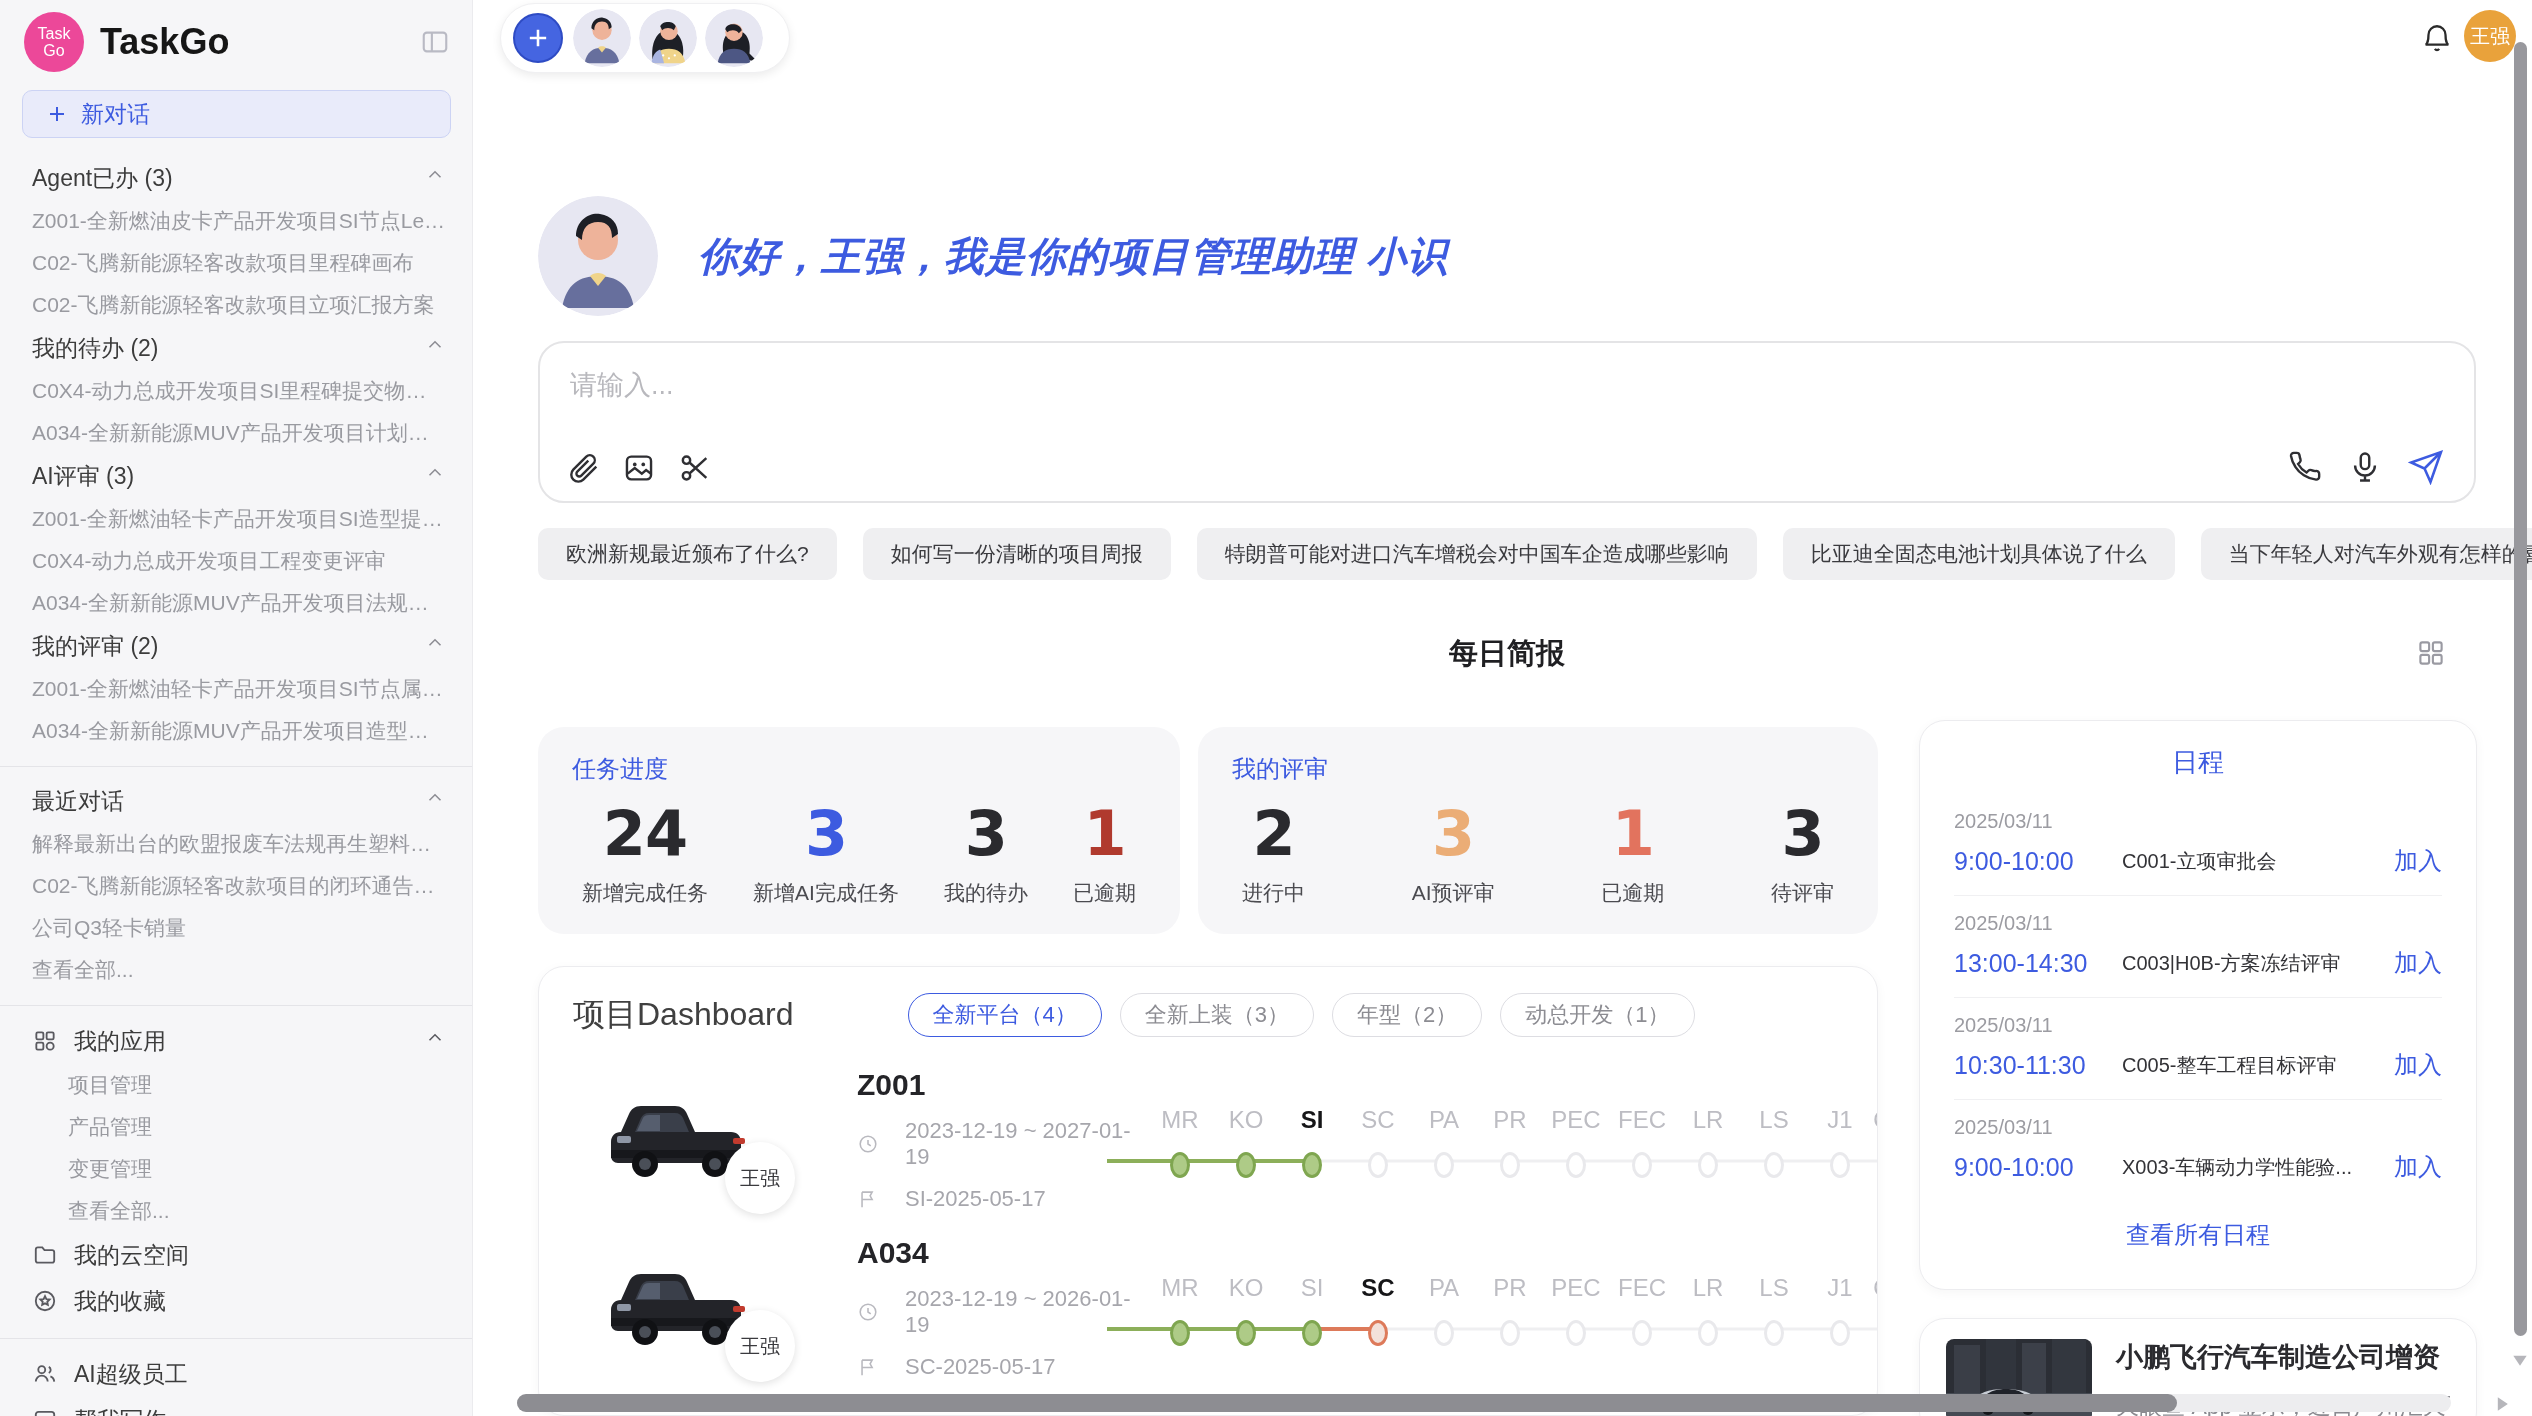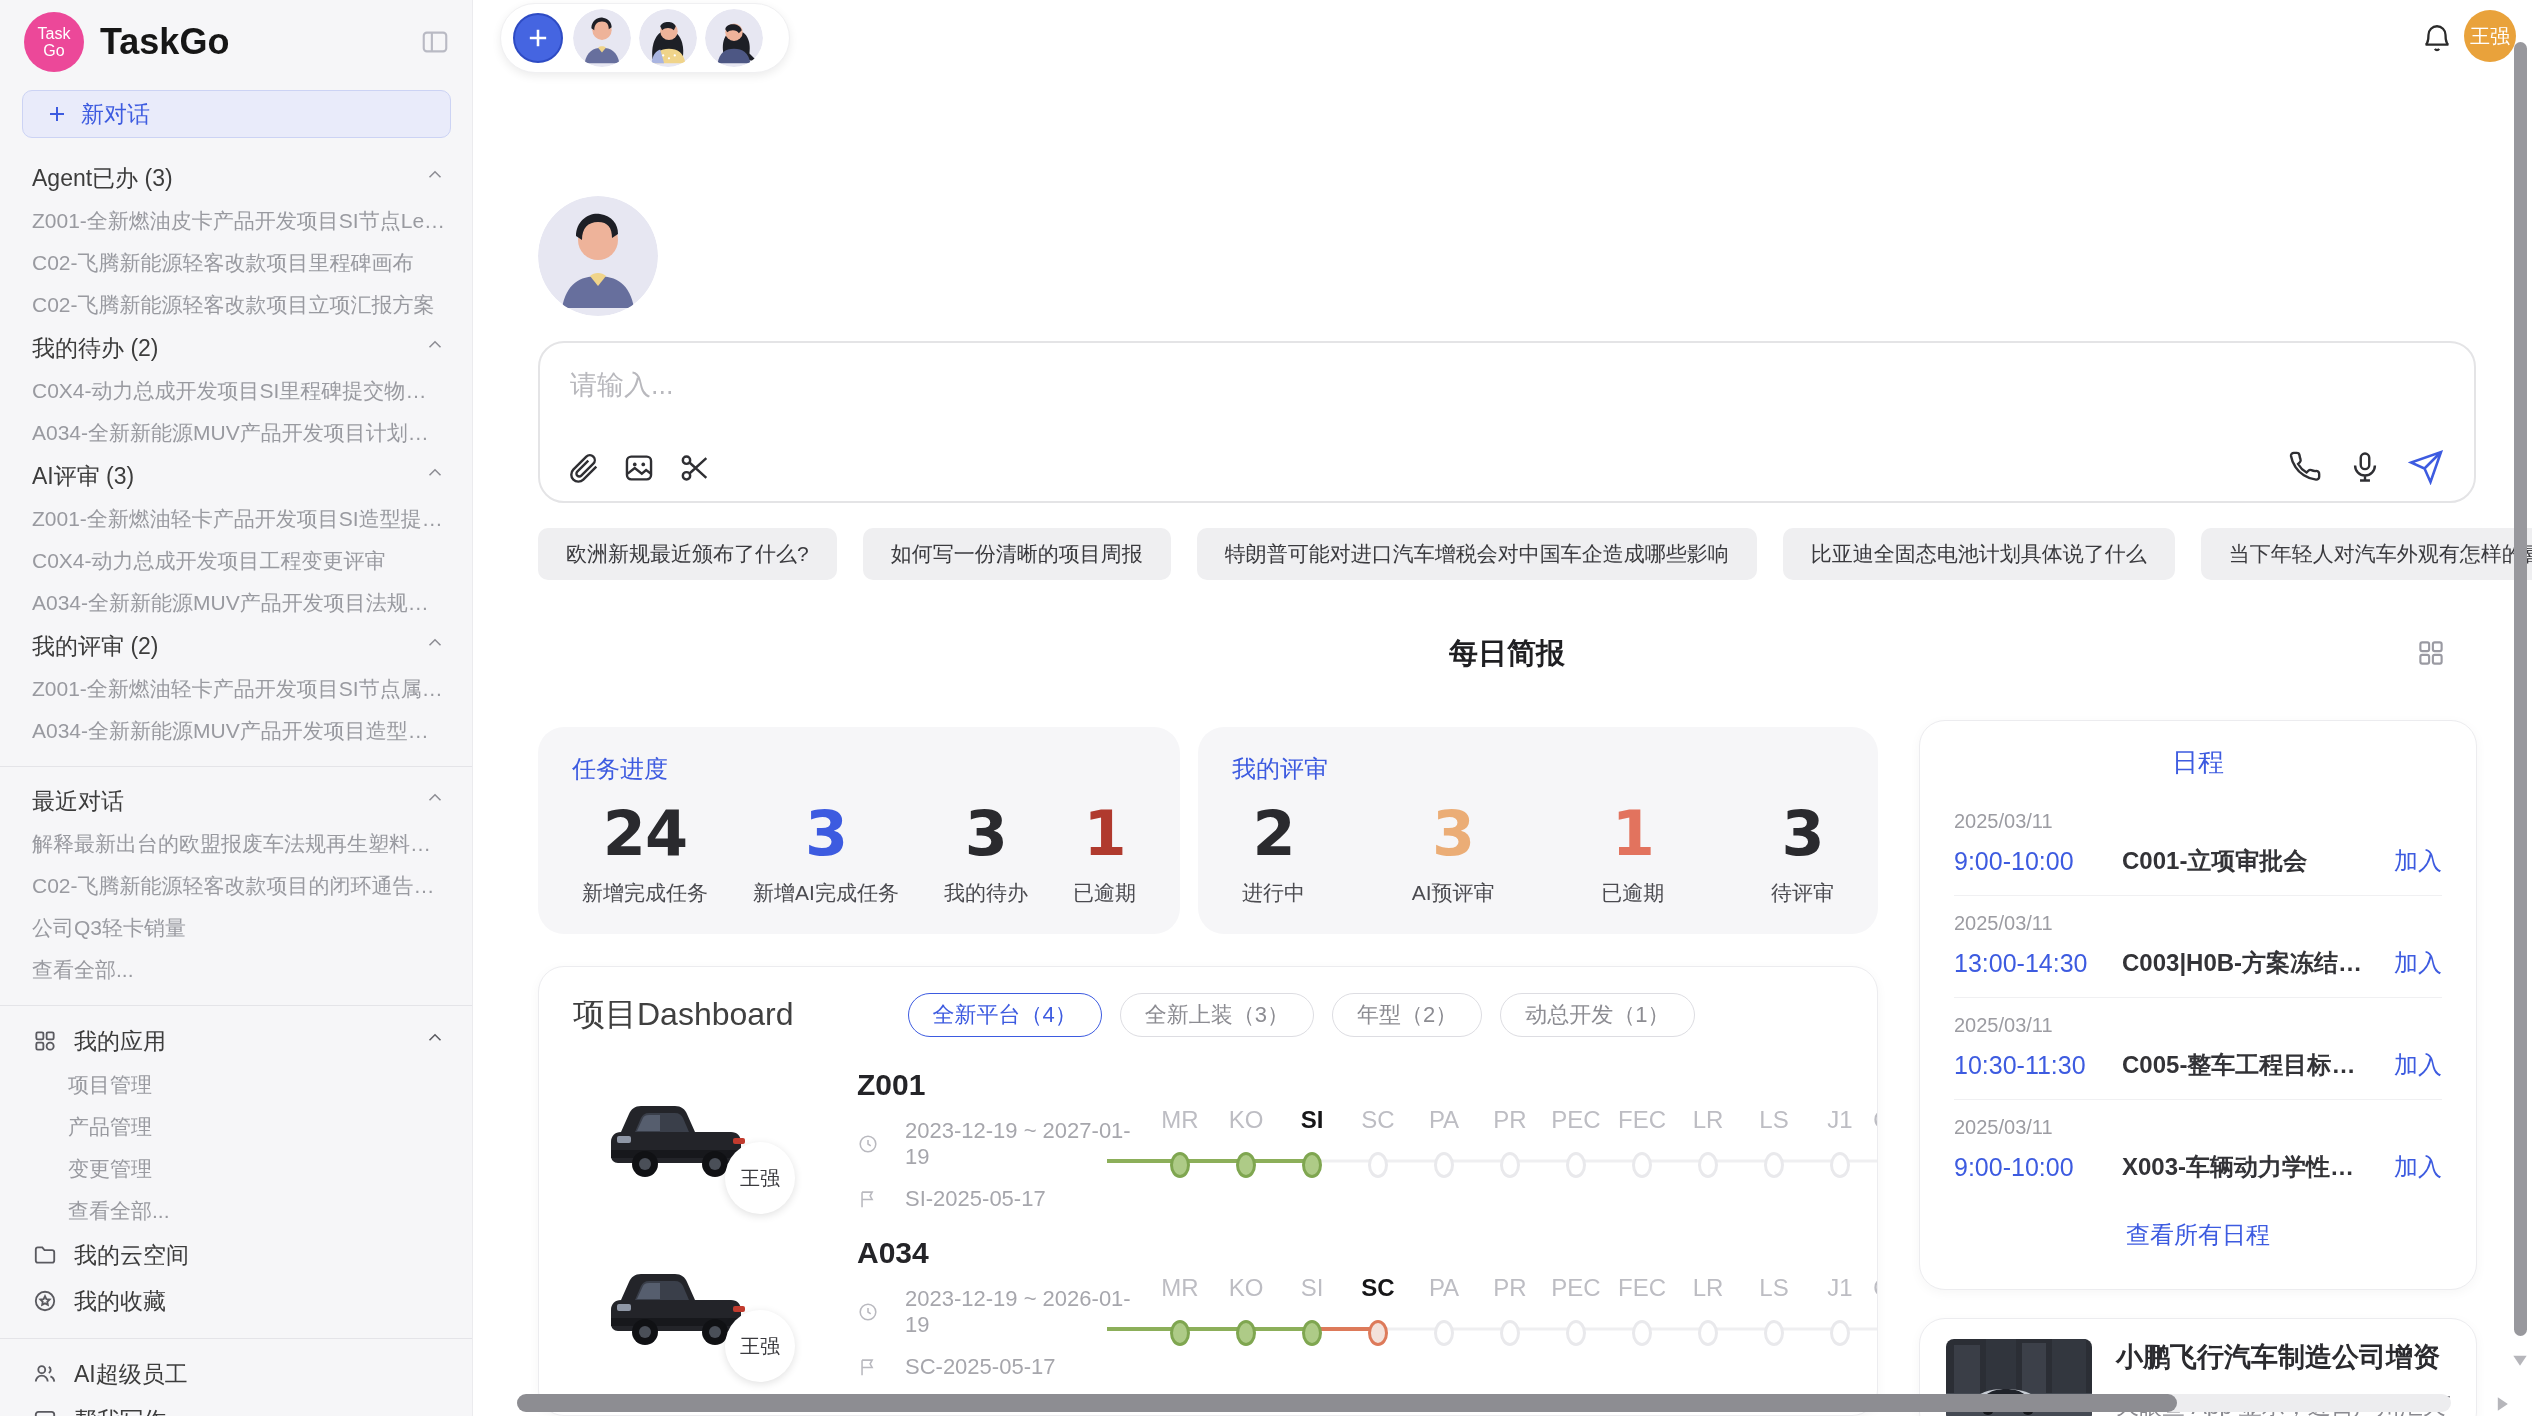--- a/index.html
+++ b/index.html
@@ -161,21 +161,21 @@
     position:absolute; left:1919px; top:720px; width:558px; height:570px;
     background:#fff; border:1px solid #ececef; border-radius:26px;
     box-shadow:0 3px 12px rgba(0,0,0,.04); padding:24px 34px 16px 34px;
   }
   .sched-title { text-align:center; font-size:26px; color:#3d5be0; margin-bottom:14px; }
   .sched-item { padding:16px 0 18px 0; border-bottom:1px solid #f0f0f2; }
   .sched-item:last-of-type { border-bottom:none; }
   .sched-date { font-size:20px; color:#9c9ca2; }
   .sched-line { display:flex; align-items:center; margin-top:12px; gap:18px; }
   .sched-time { font-size:25px; color:#3d5be0; width:150px; flex:0 0 auto; }
-  .sched-name { font-size:24px; color:#333337; flex:1; white-space:nowrap; overflow:hidden; text-overflow:ellipsis;font-weight:bold; }
+  .sched-name { font-size:20px; color:#333337; flex:1; white-space:nowrap; overflow:hidden; text-overflow:ellipsis; }
   .sched-join { font-size:24px; color:#3d5be0; cursor:pointer; flex:0 0 auto; }
   .sched-footer { text-align:center; font-size:24px; color:#3d5be0; margin-top:18px; cursor:pointer; }
 
   
   .news-card {
     position:absolute; left:1919px; top:1318px; width:558px; height:120px;
     background:#fff; border:1px solid #ececef; border-radius:26px;
     box-shadow:0 3px 12px rgba(0,0,0,.04); padding:20px 26px; display:flex; gap:24px; overflow:hidden;
   }
   .news-thumb { width:146px; height:82px; border-radius:8px; overflow:hidden; flex:0 0 auto; }
@@ -385,20 +385,21 @@
 <div class="user-badge">王强</div>
 
 <div class="hero">
   <div class="hero-avatar" id="hero-avatar"><svg viewBox="0 0 60 60">
         <circle cx="30" cy="30" r="30" fill="#e7e7f2"></circle>
         <circle cx="30" cy="22" r="10" fill="#eeb39a"></circle>
         <path d="M19 20c0-8 7-12 12-11 6 1 9 5 9 10l-3 2c0-5-2-8-7-8s-8 3-8 9z" fill="#1d1f26"></path>
         <path d="M12 56c2-12 9-16 18-16s16 4 18 16z" fill="#676f9d"></path>
         <path d="M26 40l4 5 4-5c-2-2-6-2-8 0z" fill="#f0d48a"></path>
       </svg></div>
+  <div class="hero-text">你好，王强，我是你的项目管理助理 小识</div>
 </div>
 
 <div class="composer">
   <div class="composer-placeholder">请输入...</div>
   <div class="composer-tools">
     <span class="tool-btn icon">
       <svg width="34" height="34" viewBox="0 0 24 24" fill="none" stroke="currentColor" stroke-width="1.7">
           <path d="M21.4 11.05l-9.19 9.19a5 5 0 01-7.07-7.07l9.19-9.19a3.5 3.5 0 014.95 4.95l-8.49 8.49a2 2 0 11-2.83-2.83l7.78-7.78"></path>
         </svg>
     </span>

